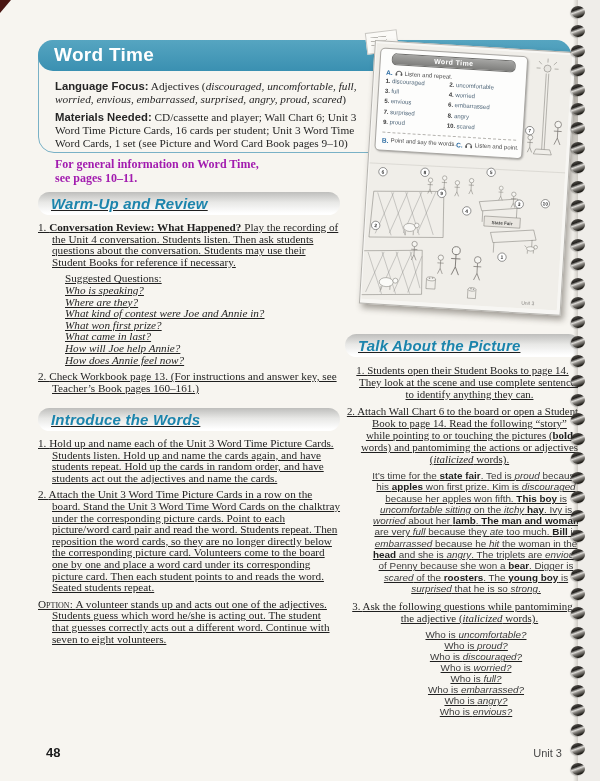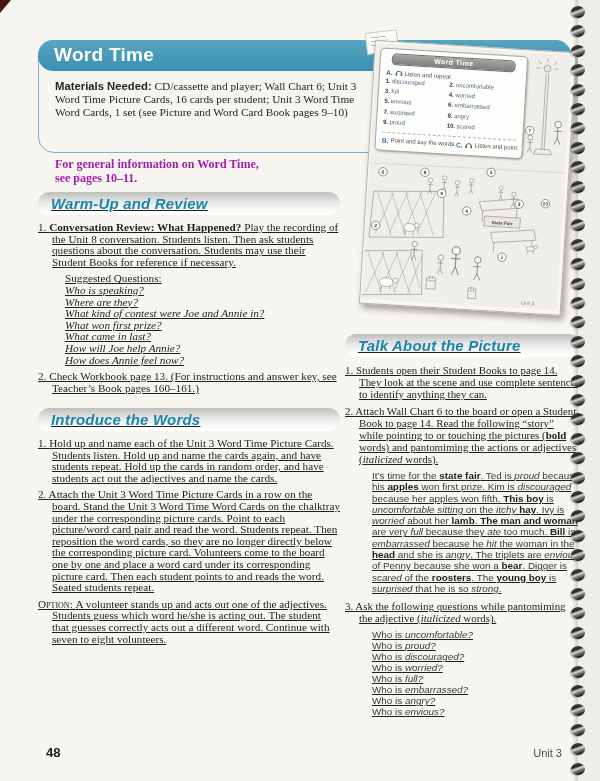--- a/index.html
+++ b/index.html
@@ -40,21 +40,21 @@
 
   
   .pill{height:23px;border-radius:12px;margin-bottom:7px;
     background:linear-gradient(to bottom,#bebebc 0,#e8e8e6 45%,#ffffff 92%);
     display:flex;align-items:center;padding-left:13px;box-sizing:border-box;}
   .pill span{font-family:"Liberation Sans",sans-serif;font-weight:bold;font-style:italic;
     font-size:15px;letter-spacing:.2px;color:#1b84ac;}
 
   .sec{position:absolute;text-decoration:underline;}
   .col-left{left:38px;width:302px;font-size:11.2px;line-height:11.6px;color:#1f1f1f;}
-  .col-right{left:345px;width:235px;font-size:10.9px;line-height:12px;color:#1f1f1f;}
+  .col-right{left:345px;width:235px;font-size:10.9px;line-height:12px;color:#1f1f1f;text-align:center;}
 
   .blk{margin:0 0 5px 0;}
   .blk-item{padding-left:14px;text-indent:-14px;}
   .indent{margin-left:27px;}
   .col-right .blk.sans{font-family:"Liberation Sans",sans-serif;font-size:9.9px;line-height:11.3px;color:#3b3b3b;margin-bottom:6px;}
   .col-right .blk-lines.sans .line{line-height:11px;}
   .blk.sans .b{color:#1e1e1e;}
 
   
   .footer-page{position:absolute;left:46px;top:745px;font-family:"Liberation Sans",sans-serif;
@@ -94,32 +94,33 @@
 <body>
 
 <div class="page">
 
   <div class="corner-mark"></div>
 
   <div class="infobox">
     <div class="banner">
       <span>Word Time</span>
     </div>
+    <p class="info-p"><span class="b f-sans">Language Focus:</span><span> Adjectives (</span><span class="i">discouraged, uncomfortable, full, worried, envious, embarrassed, surprised, angry, proud, scared</span><span>)</span></p>
     <p class="info-p"><span class="b f-sans">Materials Needed:</span><span> CD/cassette and player; Wall Chart 6; Unit 3 Word Time Picture Cards, 16 cards per student; Unit 3 Word Time Word Cards, 1 set (see Picture and Word Card Book pages 9–10)</span></p>
   </div>
 
   <div class="general-note prewrap"><span class="b">For general information on Word Time,
 see pages 10–11.</span></div>
 
   <section class="sec col-left" style="top:192px">
     <div class="pill">
       <span>Warm-Up and Review</span>
     </div>
     <div>
-        <div class="blk blk-item"><span>1. </span><span class="b">Conversation Review: What Happened?</span><span> Play the recording of the Unit 8 conversation. Students listen. Then ask students questions about the conversation. Students may use their Student Books for reference if necessary.</span></div>
+        <div class="blk blk-item"><span>1. </span><span class="b">Conversation Review: What Happened?</span><span> Play the recording of the Unit 4 conversation. Students listen. Then ask students questions about the conversation. Students may use their Student Books for reference if necessary.</span></div>
         <div class="blk blk-lines indent">
           <div class="line"><span>Suggested Questions:</span></div>
           <div class="line"><span class="i">Who is speaking?</span></div>
           <div class="line"><span class="i">Where are they?</span></div>
           <div class="line"><span class="i">What kind of contest were Joe and Annie in?</span></div>
           <div class="line"><span class="i">What won first prize?</span></div>
           <div class="line"><span class="i">What came in last?</span></div>
           <div class="line"><span class="i">How will Joe help Annie?</span></div>
           <div class="line"><span class="i">How does Annie feel now?</span></div>
         </div>

